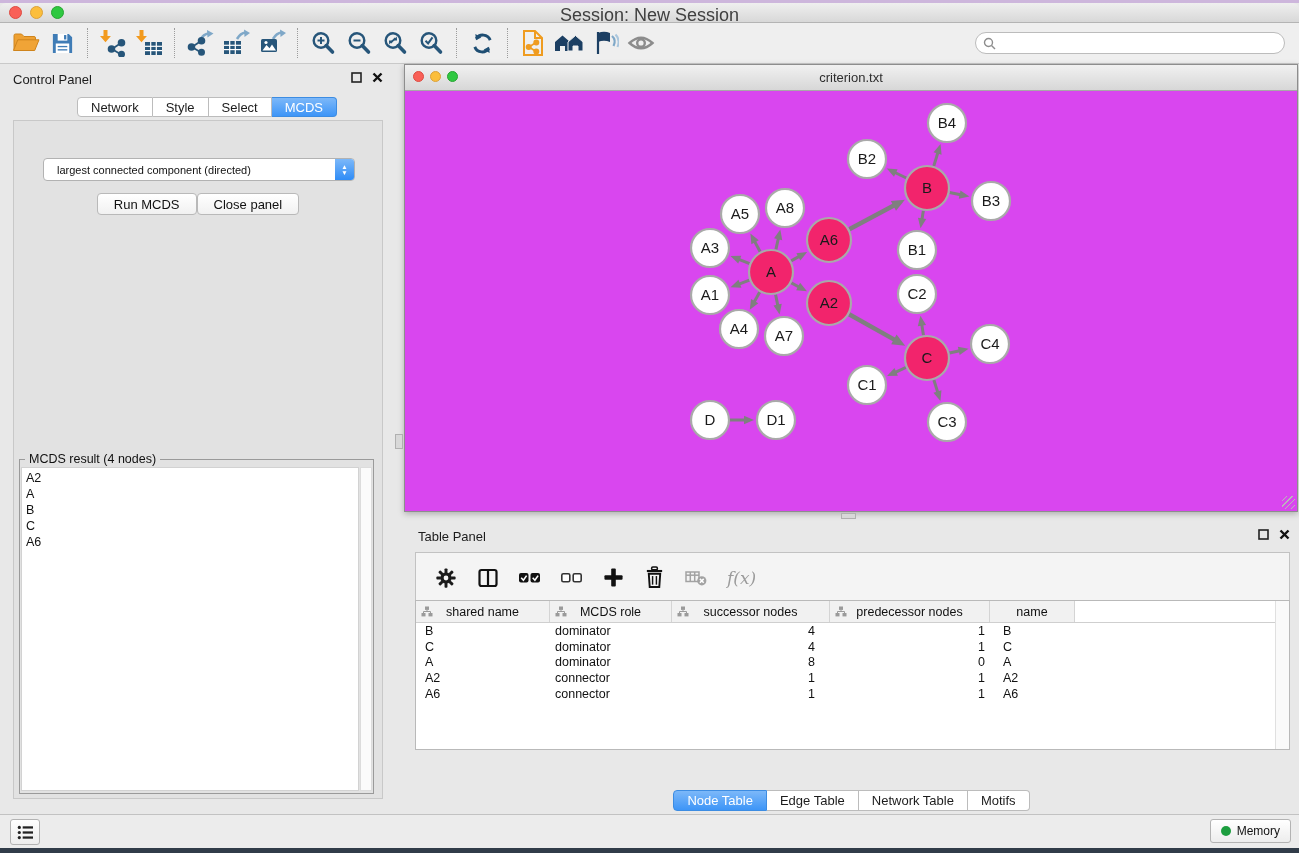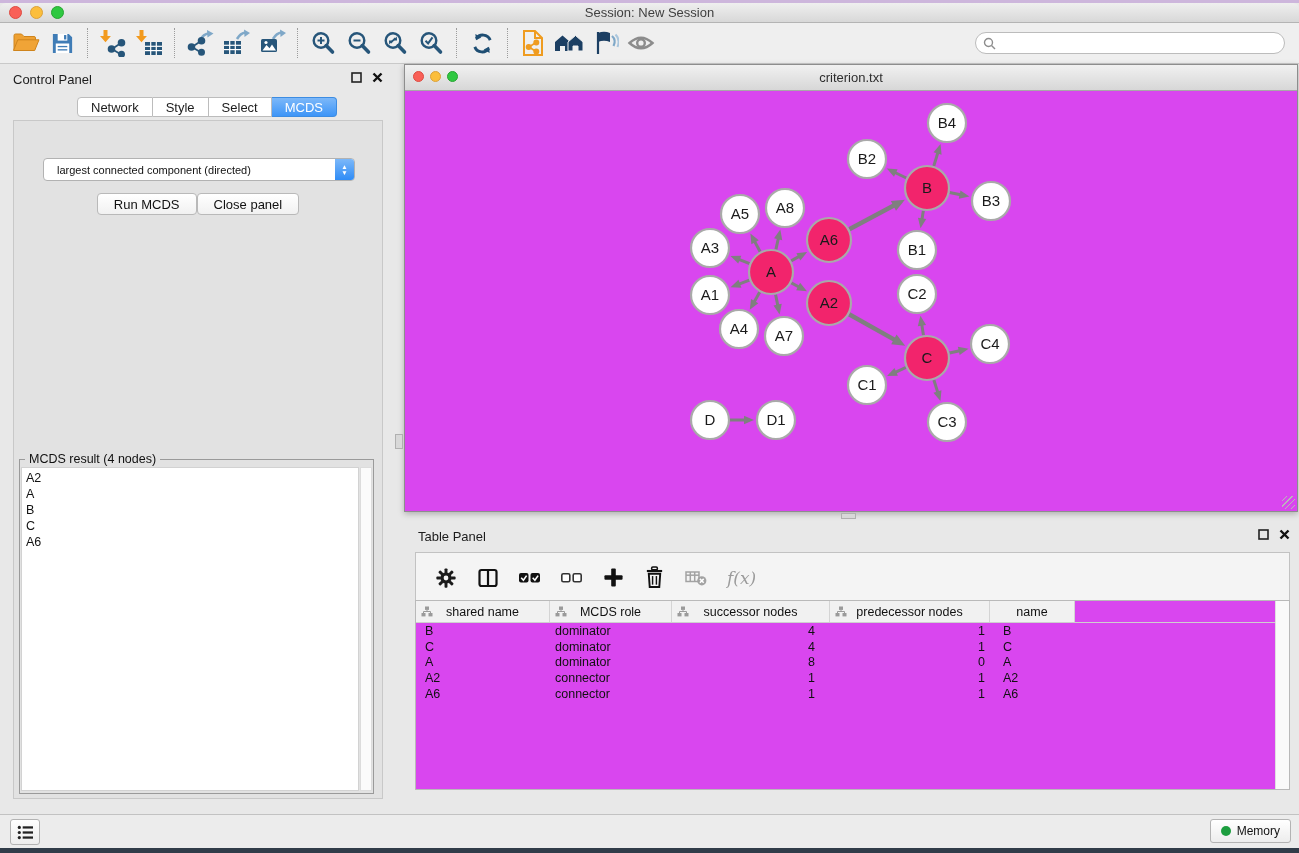--- a/index.html
+++ b/index.html
@@ -10,21 +10,21 @@
 
   
   .titlebar{position:absolute;top:0;left:0;right:0;height:19px;
             background:linear-gradient(#efefef,#d8d8d8);border-bottom:1px solid #b4b4b4;
             border-radius:6px 6px 0 0}
   .lights{position:absolute;left:9px;top:3px;display:flex;gap:8px}
   .light{width:13px;height:13px;border-radius:50%;box-sizing:border-box}
   .light.red{background:#f96057;border:1px solid #dd4b42}
   .light.yellow{background:#fbbe3c;border:1px solid #dca13a}
   .light.green{background:#2fc841;border:1px solid #27a532}
-  .title-text{position:absolute;left:0;right:0;top:2px;text-align:center;font-size:13px;color:#404040}
+  .title-text{position:absolute;left:0;right:0;top:2px;text-align:center;font-size:18px;color:#404040}
 
   
   .toolbar{position:absolute;top:20px;left:0;right:0;height:41px;background:#efefef;
            border-bottom:1px solid #c9c9c9;display:flex;align-items:center;padding:0 8px;box-sizing:border-box}
   .tbtn{width:36px;height:34px;display:flex;align-items:center;justify-content:center;cursor:default}
   .tsep{width:0;height:30px;border-left:1px dotted #9c9c9c;margin:0 7px}
   .searchbox{margin-left:auto;margin-right:6px;width:294px;height:20px;border:1px solid #bcbcbc;
              border-radius:11px;background:#fff;display:flex;align-items:center;padding:0 7px}
   .searchbox input{border:none;outline:none;flex:1;font-size:12px;background:transparent;margin-left:5px;
                    font-family:"Liberation Sans",sans-serif}
@@ -75,21 +75,21 @@
   .vthumb{position:absolute;left:395px;top:370px;width:8px;height:15px;background:#d8d8d8;border:1px solid #b0b0b0;box-sizing:border-box}
   .hthumb{position:absolute;left:841px;top:449px;width:15px;height:6px;background:#d8d8d8;border:1px solid #b0b0b0;box-sizing:border-box}
 
   
   .tp{position:absolute;left:404px;top:458px;right:0;bottom:0}
   .tp .panel-title{position:absolute;left:14px;top:7px}
   .tp .panel-icons{position:absolute;right:9px;top:7px}
   .tp-toolbar{position:absolute;left:11px;right:9px;top:30px;height:51px;background:#f4f4f4;
               border:1px solid #c2c2c2;display:flex;align-items:center;gap:20px;padding-left:19px;box-sizing:border-box}
   .fx{font-family:"DejaVu Serif",serif;font-style:italic;font-size:17px;color:#9b9b9b}
-  .tp-table{position:absolute;left:11px;right:9px;top:78px;height:190px;background:#d946ef;border:1px solid #b9b9b9;
+  .tp-table{position:absolute;left:11px;right:9px;top:78px;height:150px;background:#ffffff;border:1px solid #b9b9b9;
             overflow:hidden;box-sizing:border-box}
   .thead{display:flex;height:21px;border-bottom:1px solid #cfcfcf;font-size:12.5px}
   .thcell{position:relative;display:flex;align-items:center;justify-content:center;background:#f1f1f1;
           border-right:1px solid #d4d4d4;box-sizing:border-box;height:100%}
   .thcell .aicon{position:absolute;left:5px;top:5px}
   .trow{display:flex;height:15.8px;align-items:center;font-size:12.5px}
   .tcell{box-sizing:border-box;overflow:hidden;white-space:nowrap}
   .w0{width:134px}.w1{width:122px}.w2{width:158px}.w3{width:160px}.w4{width:85px}
   .tcell.w0{padding-left:9px}.tcell.w1{padding-left:5px}
   .tcell.w2{text-align:right;padding-right:15px}.tcell.w3{text-align:right;padding-right:5px}
@@ -678,20 +678,26 @@
             <div class="trow">
               <div class="tcell w0">A6</div>
               <div class="tcell w1">connector</div>
               <div class="tcell w2">1</div>
               <div class="tcell w3">1</div>
               <div class="tcell w4">A6</div>
             </div>
           </div>
         <div class="tscroll"></div>
       </div>
+      <div class="tp-tabs">
+          <div class="tab first active">Node Table</div>
+          <div class="tab">Edge Table</div>
+          <div class="tab">Network Table</div>
+          <div class="tab last">Motifs</div>
+        </div>
     </div>
   </div>
 
   <div class="status">
     <div class="console-btn">
       <span>
           <svg width="17" height="15" viewBox="0 0 18 16">
         <g fill="#222">
               <circle cx="2.4" cy="2.6" r="1.7"></circle>
               <rect x="6" y="1.4" width="11" height="2.4"></rect>

